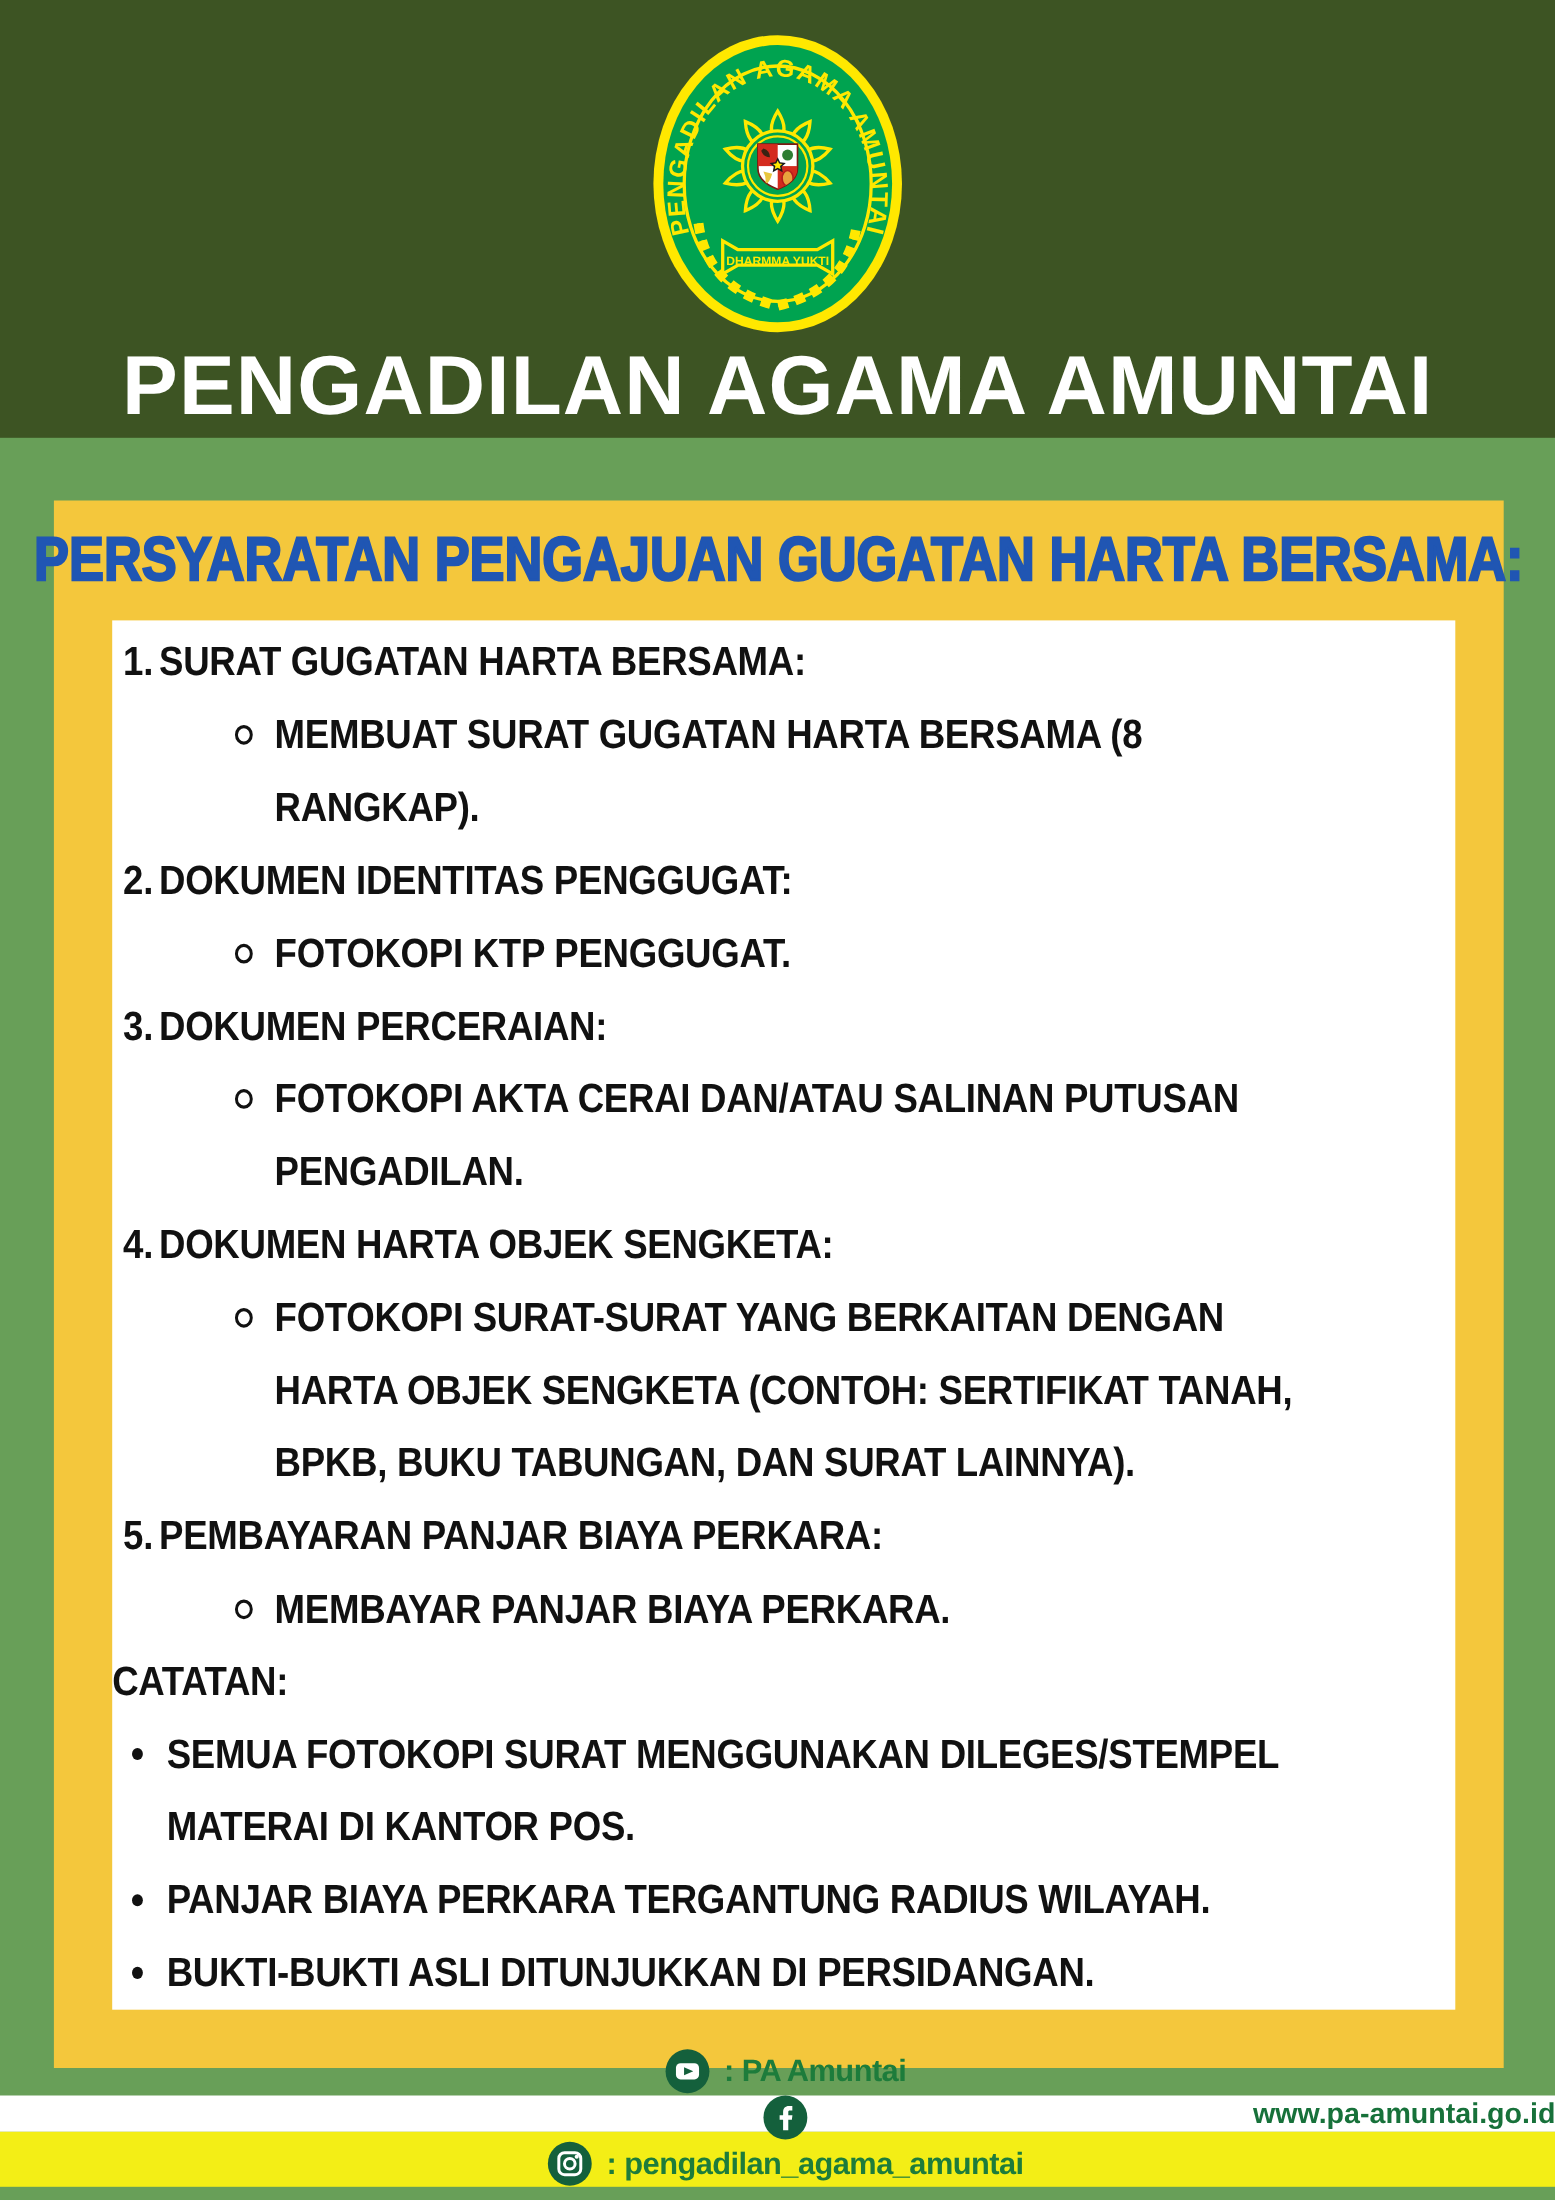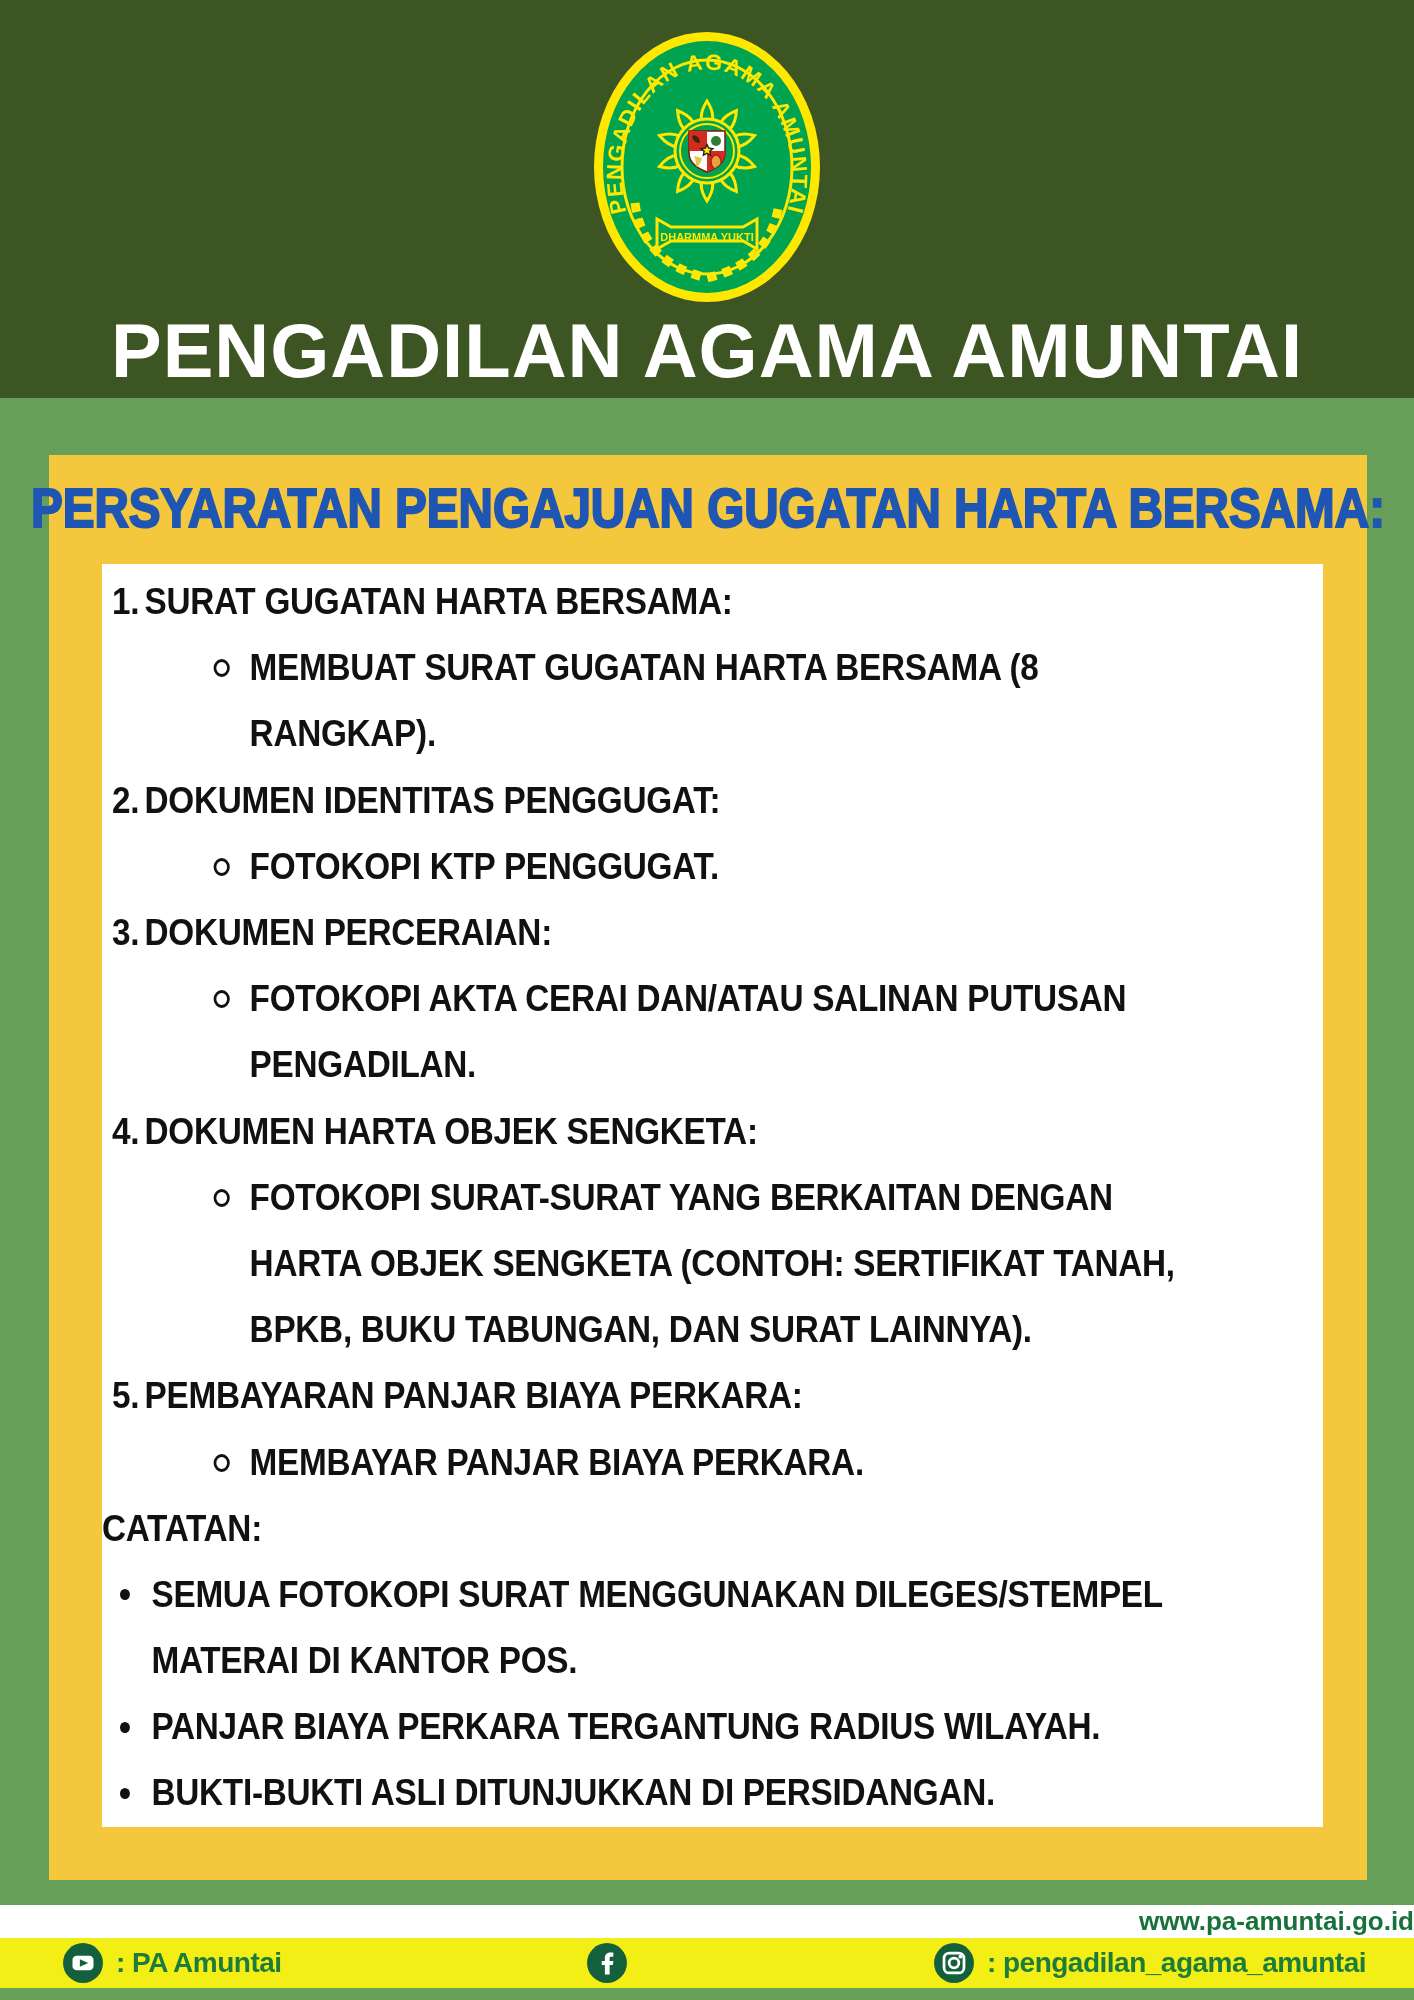--- a/index.html
+++ b/index.html
@@ -69,22 +69,22 @@
   .footer-white{
     position:absolute;left:0;top:1905px;width:1414px;height:33px;
     background:#ffffff;display:flex;align-items:center;justify-content:flex-end;
   }
   .website{
     color:#17713a;font-weight:bold;font-size:26px;letter-spacing:0px;
   }
   .footer-yellow{
     position:absolute;left:0;top:1938px;width:1414px;height:50px;
     background:#f3ee16;
-    display:flex;align-items:center;justify-content:space-between;
-    padding:0 48px 0 62px;box-sizing:border-box;
+    display:flex;align-items:center;justify-content:flex-end;
+    padding:0 48px 0 62px;box-sizing:border-box;flex-direction:column;
   }
   .social{
     display:flex;align-items:center;gap:12px;
   }
   .social-label{
     color:#1d7c3b;font-weight:bold;font-size:28px;white-space:nowrap;
     letter-spacing:-0.5px;
   }
   .social-icon{width:42px;height:42px;flex:0 0 auto;}
 </style>

